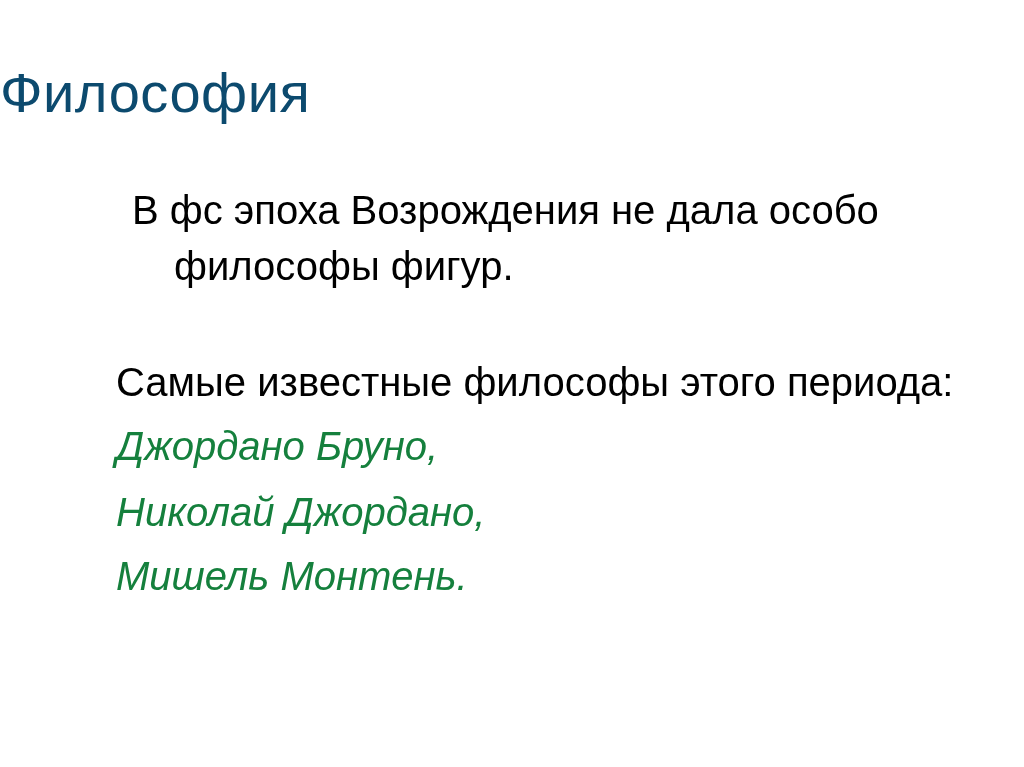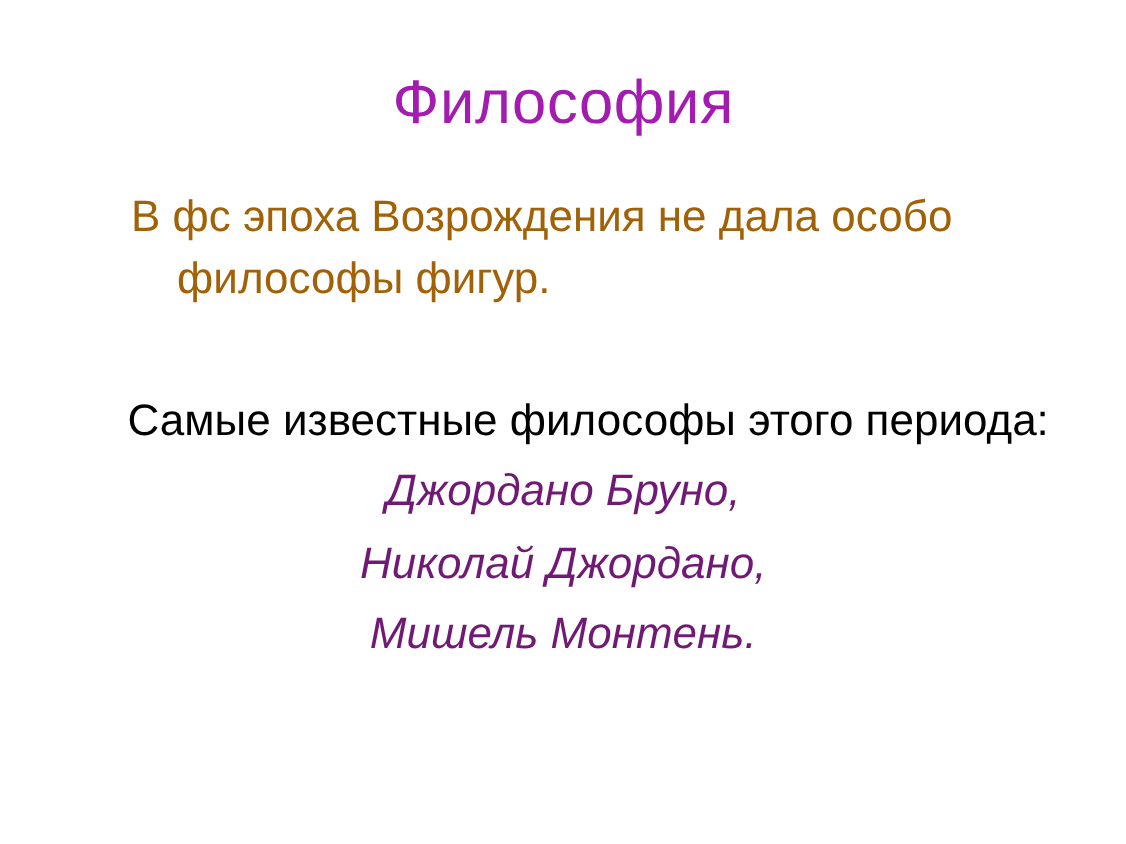--- a/index.html
+++ b/index.html
@@ -17,37 +17,36 @@
     overflow: hidden;
   }
   .title {
     position: absolute;
     top: 60px;
     left: 0;
     width: 1024px;
     margin: 0;
     font-size: 56px;
     font-weight: 400;
-    text-align: center;
     letter-spacing: 0.5px;
-    color: #a21caf;
+    color: #0c4a6e;
   }
   .body-block {
     position: absolute;
     left: 58px;
     right: 58px;
     top: 0;
   }
   .intro-line {
     position: absolute;
-    margin: 3px;
+    margin: 16px;
     font-size: 40px;
     line-height: 1.0;
     white-space: nowrap;
-    color: #a16207;
+    color: #000000;
   }
   .intro-line.line1 { top: 174px; left: 58px; }
   .intro-line.line2 { top: 230px; left: 100px; }
   .lead {
     position: absolute;
     margin: 0;
     top: 362px;
     left: 58px;
     font-size: 40px;
     line-height: 1.0;
@@ -56,23 +55,22 @@
     text-align: center;
   }
   .name {
     position: absolute;
     left: 58px;
     right: 58px;
     margin: 0;
     font-size: 40px;
     line-height: 1.0;
     font-style: italic;
-    text-align: center;
     white-space: nowrap;
-    color: #701a75;
+    color: #15803d;
   }
   .name.n1 { top: 426px; }
   .name.n2 { top: 492px; }
   .name.n3 { top: 556px; }
 </style>
 </head>
 <body>
 
 <div class="slide">
   <h1 class="title">Философия</h1>

